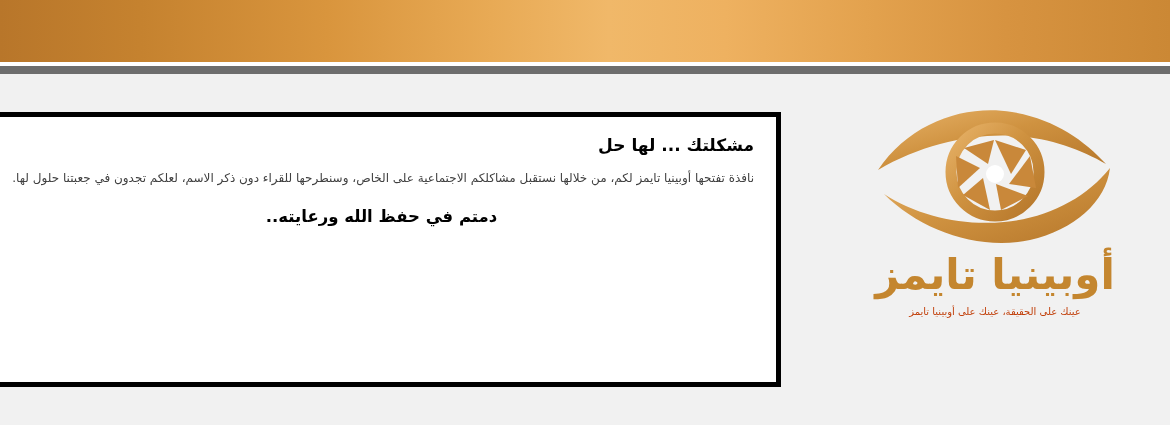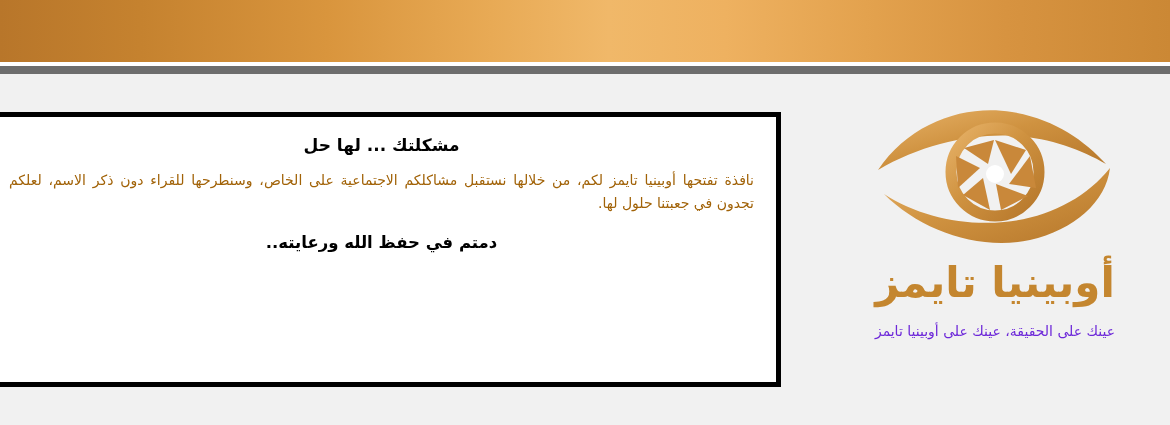--- a/index.html
+++ b/index.html
@@ -78,27 +78,26 @@
     background: #ffffff;
     box-sizing: border-box;
     padding: 14px 22px 10px 18px;
     direction: rtl;
     text-align: right;
   }
   .article-title {
     font-weight: bold;
     font-size: 17px;
     color: #000;
-    text-align: center;
     margin: 4px 0 14px 0;
     line-height: 1.2;
   }
   .article-p {
-    font-size: 14px;
-    color: #a16207;
+    font-size: 12px;
+    color: #404040;
     line-height: 1.62;
     margin: 0 0 14px 0;
     text-align: justify;
     text-justify: inter-word;
   }
   .article-signoff {
     font-weight: bold;
     font-size: 16.5px;
     color: #000;
     text-align: center;
@@ -131,28 +130,28 @@
     position: relative;
   }
   .logo-mark svg { display: block; }
 
   .logo-wordmark {
     font-family: "DejaVu Sans", "Liberation Sans", sans-serif;
     font-weight: bold;
     font-size: 42px;
     color: #c4862f;
     letter-spacing: 1px;
-    margin-top: 12px;
+    margin-top: 4px;
     line-height: 1.1;
     direction: rtl;
   }
   .logo-tagline {
-    font-size: 14px;
-    color: #6d28d9;
-    margin-top: 17px;
+    font-size: 10px;
+    color: #c2410c;
+    margin-top: 8px;
     direction: rtl;
     letter-spacing: 0.3px;
   }
 </style>
 </head>
 <body>
 
 <div class="top-banner"></div>
 <div class="banner-bottom-line"></div>
 <div class="banner-gray-bar"></div>

